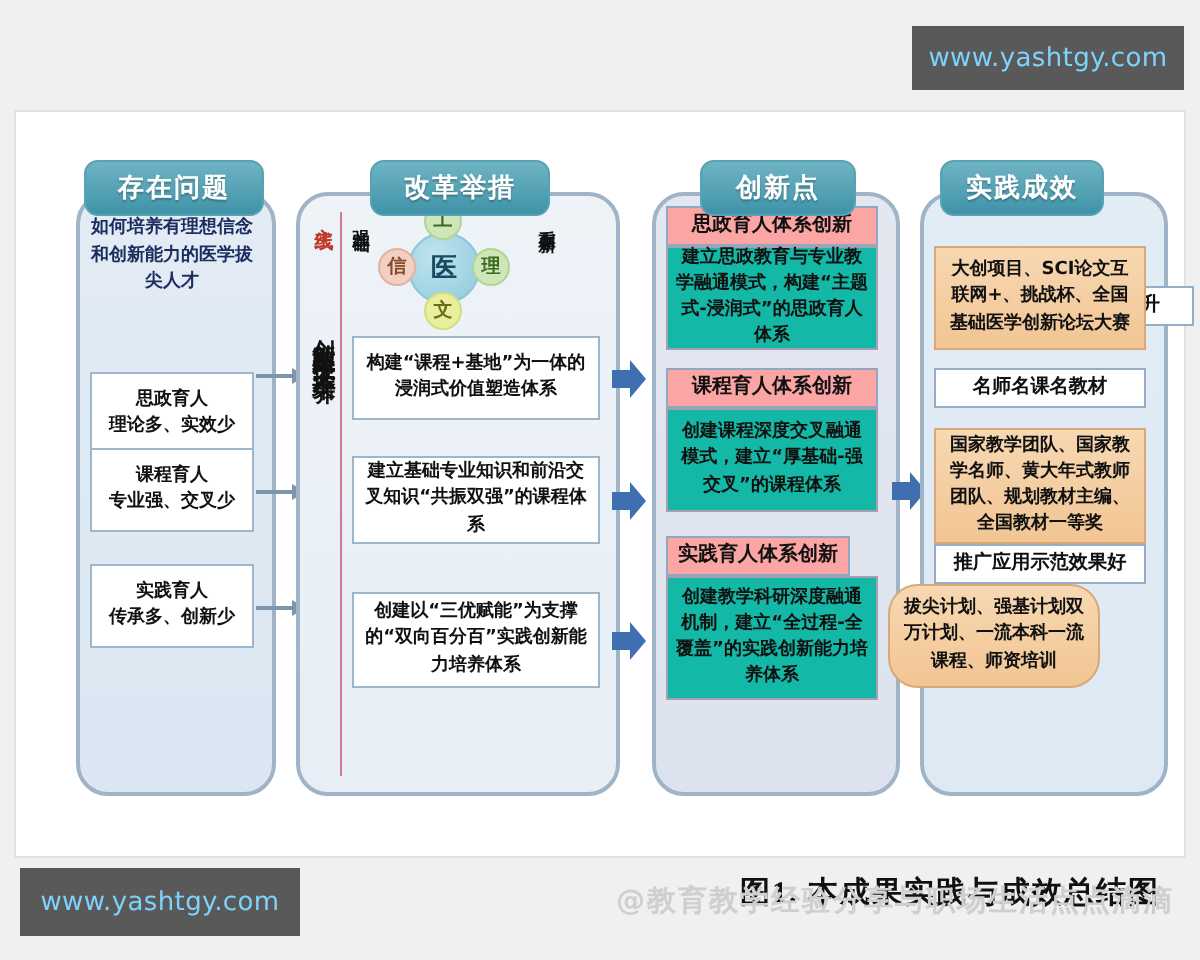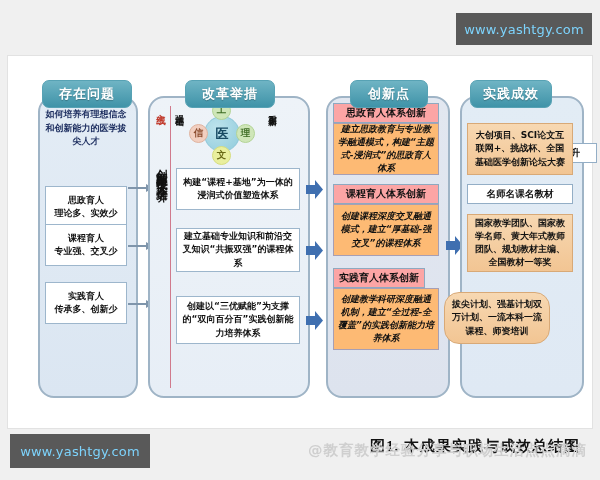--- a/index.html
+++ b/index.html
@@ -66,21 +66,21 @@
     border:1px solid #9db6cc;
     background:#ffffff;
     box-sizing:border-box;
     display:flex;align-items:center;justify-content:center;
     text-align:center;
     font-size:9px;line-height:1.45;color:#111;
     font-weight:bold;
     padding:2px 4px;
     font-family:"DejaVu Sans","Liberation Sans",sans-serif;
   }
-  .box.lav{background:#fdba74;border-color:#a79fb4;font-style:italic;}
+  .box.lav{background:#14b8a6;border-color:#a79fb4;}
   .box.hdr{background:#fca5a5;border-color:#8ea9c0;font-size:10px;}
   .box.orange{background:linear-gradient(180deg,#f7d8b2,#f2c593);border-color:#d8a977;}
   .box.hdr-blue{background:#ffffff;border-color:#93aec6;font-size:9.6px;}
 
   
   .stmt{
     position:absolute;text-align:center;
     font-size:9px;line-height:1.5;font-weight:bold;color:#1b2c5e;
     font-family:"DejaVu Sans","Liberation Sans",sans-serif;
   }
@@ -225,20 +225,21 @@
     </div>
 
     <div class="col col-d" style="left:452px;top:40px;width:120px;height:298px;"></div>
 
     <div class="box hdr-blue" style="left:459px;top:47px;width:130px;height:20px;margin-top:40px;">人才培养质量显著提升</div>
     <div class="box orange" style="left:459px;top:67px;width:106px;height:52px;">大创项目、SCI论文互联网+、挑战杯、全国基础医学创新论坛大赛</div>
 
     <div class="box hdr-blue" style="left:459px;top:128px;width:106px;height:20px;">名师名课名教材</div>
     <div class="box orange" style="left:459px;top:148px;width:106px;height:58px;margin-top:10px;">国家教学团队、国家教学名师、黄大年式教师团队、规划教材主编、全国教材一等奖</div>
 
+    <div class="box hdr-blue" style="left:459px;top:216px;width:106px;height:20px;">推广应用示范效果好</div>
     <div class="box orange" style="left:436px;top:236px;width:106px;height:52px;border-radius:15px;">拔尖计划、强基计划双万计划、一流本科一流课程、师资培训</div>
 
     <div class="caption">图1. 本成果实践与成效总结图</div>
 
     <div class="weibo-wm">@教育教学经验分享与职场生活点点滴滴</div>
 
   </div>
 
   <div class="wm" id="wm-top">www.yashtgy.com</div>
   <div class="wm" id="wm-bottom">www.yashtgy.com</div>

